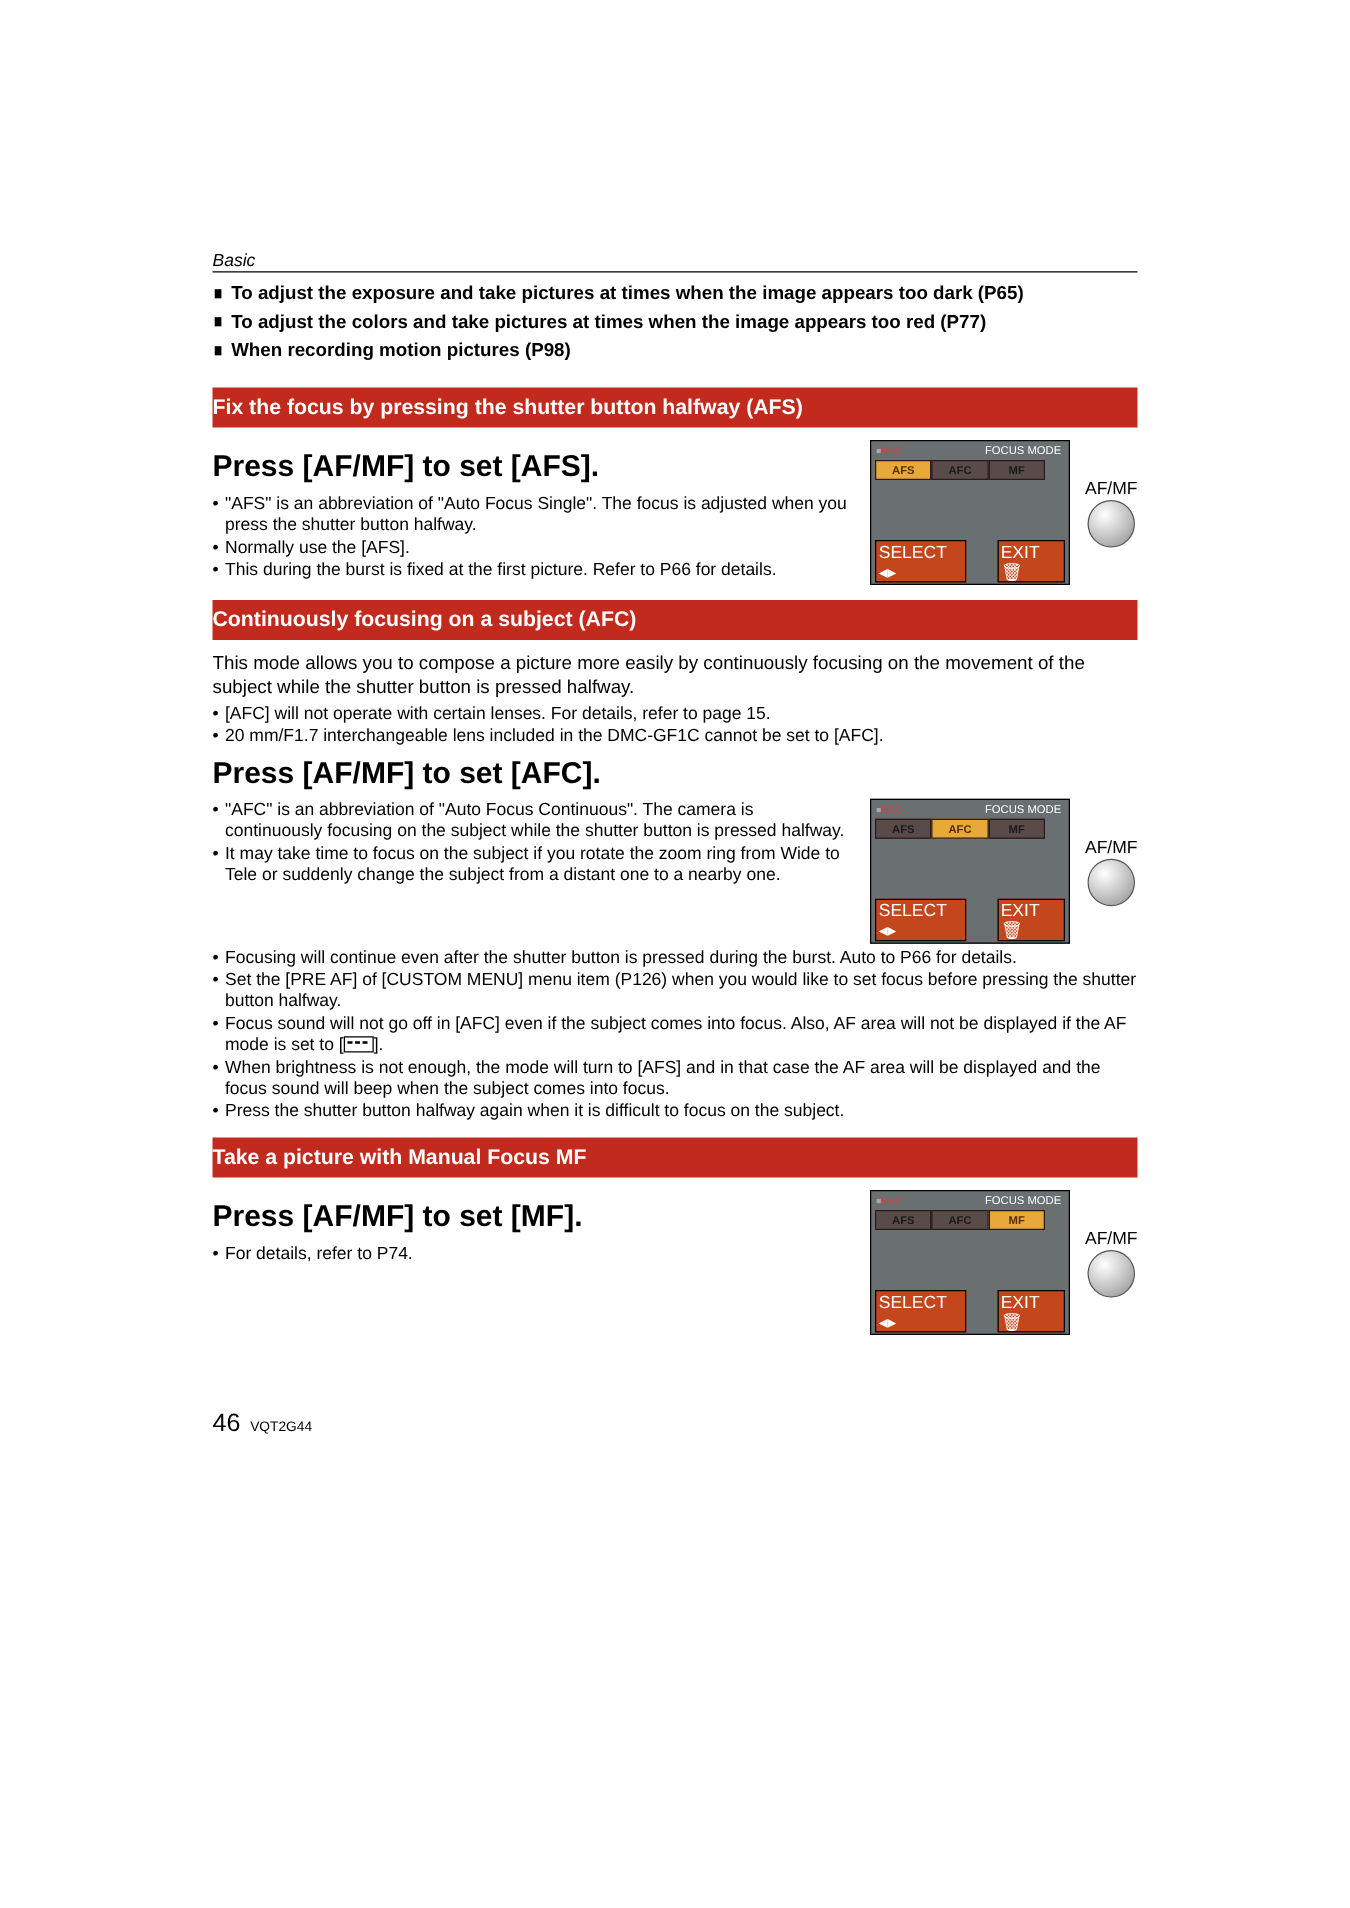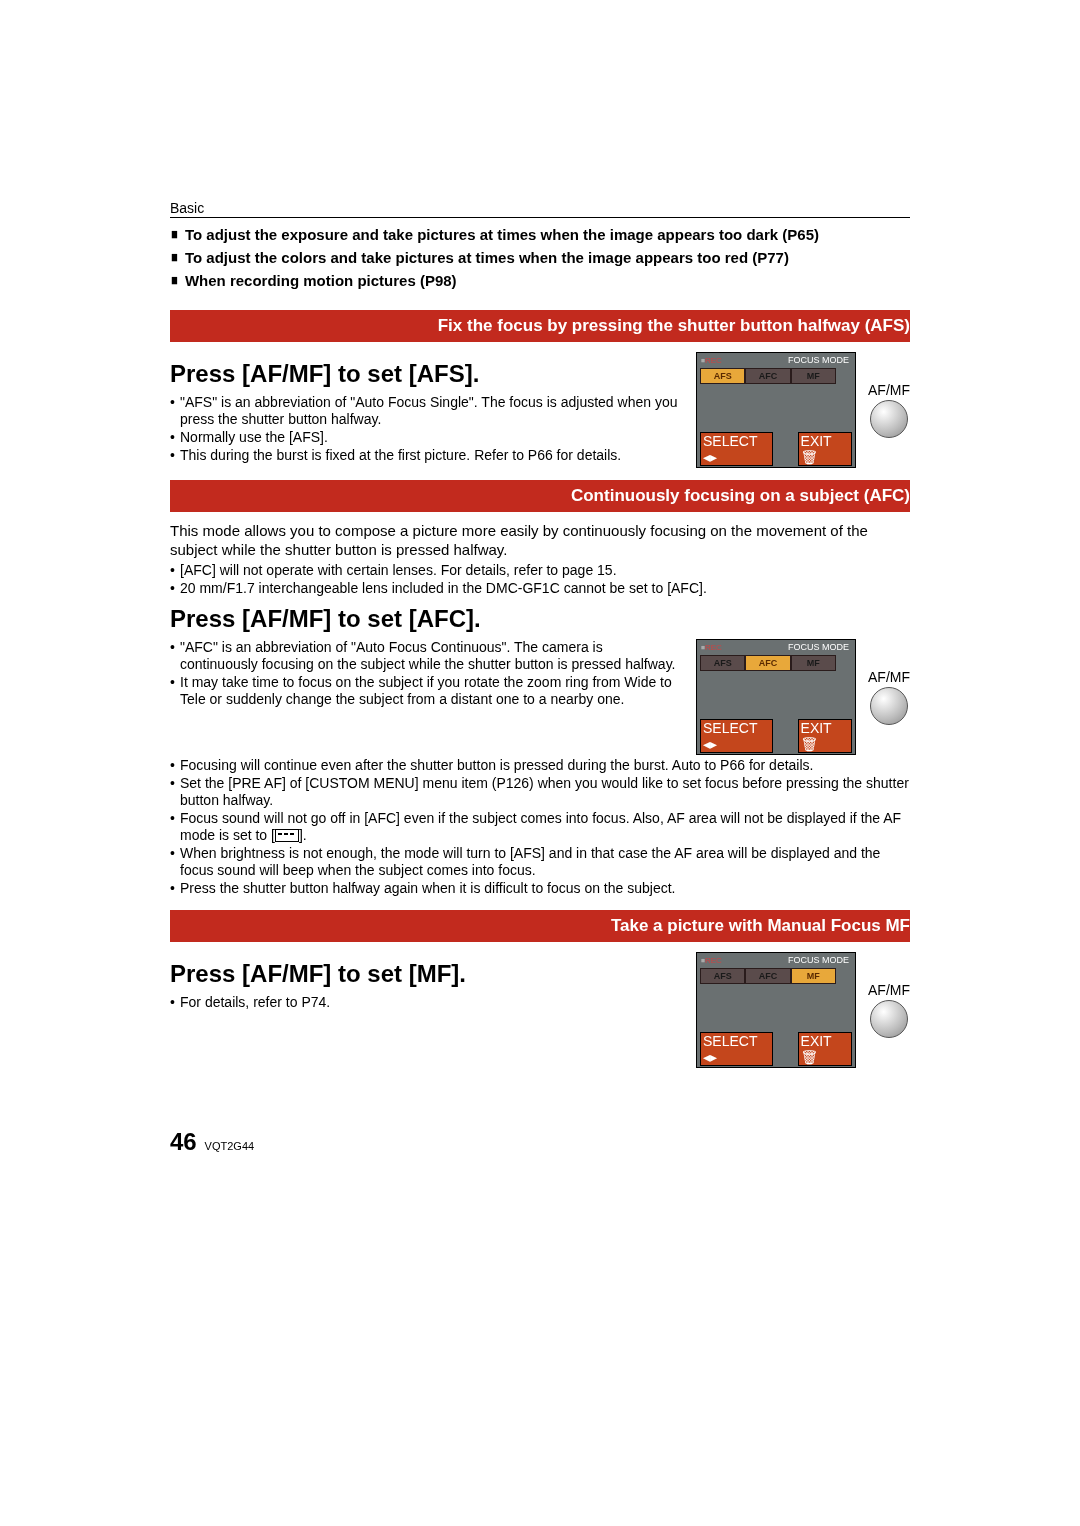--- a/index.html
+++ b/index.html
@@ -7,20 +7,21 @@
     background: #fff;
     font-family: Arial, Helvetica, sans-serif;
     color: #000;
     width: 1080px;
   }
   .page {
     padding: 200px 170px 60px 170px;
     box-sizing: border-box;
   }
   .section-header {
+    font-style: italic;
     font-size: 14px;
     border-bottom: 1px solid #000;
     padding-bottom: 1px;
     margin-bottom: 8px;
   }
   .top-bullets {
     font-size: 15px;
     font-weight: bold;
     line-height: 1.25;
     margin-bottom: 20px;
@@ -30,21 +31,21 @@
     gap: 6px;
     margin-bottom: 4px;
   }
   .blackbox {
     font-size: 14px;
     line-height: 1;
   }
   .redbar {
     background: #c22a1e;
     color: #fff;
-    text-align: right;
+    text-align: left;
     font-weight: bold;
     font-size: 17px;
     padding: 6px 0;
     margin: 12px 0 10px 0;
   }
   h3 {
     font-size: 24px;
     font-weight: bold;
     margin: 8px 0 6px 0;
   }
@@ -167,22 +168,22 @@
   .dial-container {
     display: flex;
     flex-direction: column;
     align-items: center;
   }
   .footer {
     margin-top: 60px;
     font-size: 14px;
   }
   .footer .pn {
-    font-weight: bold;
-    font-size: 24px;
+    font-weight: normal;
+    font-size: 20px;
     margin-right: 4px;
   }
   .tiny-icon {
     display: inline-block;
     width: 22px;
     height: 11px;
     border: 1px solid #000;
     vertical-align: middle;
     position: relative;
     top: -1px;

